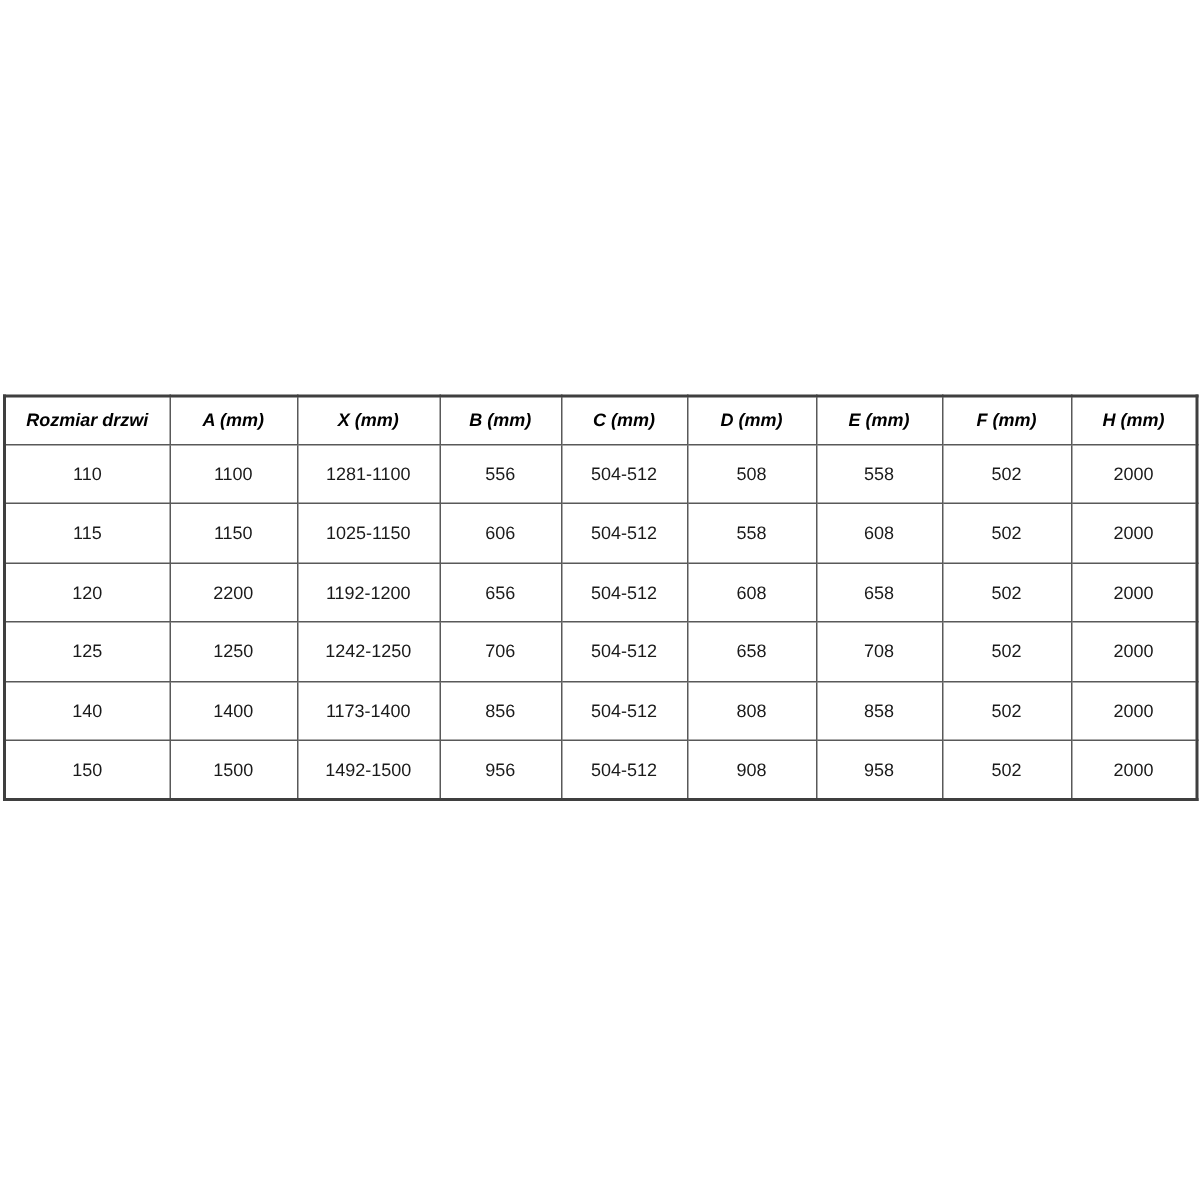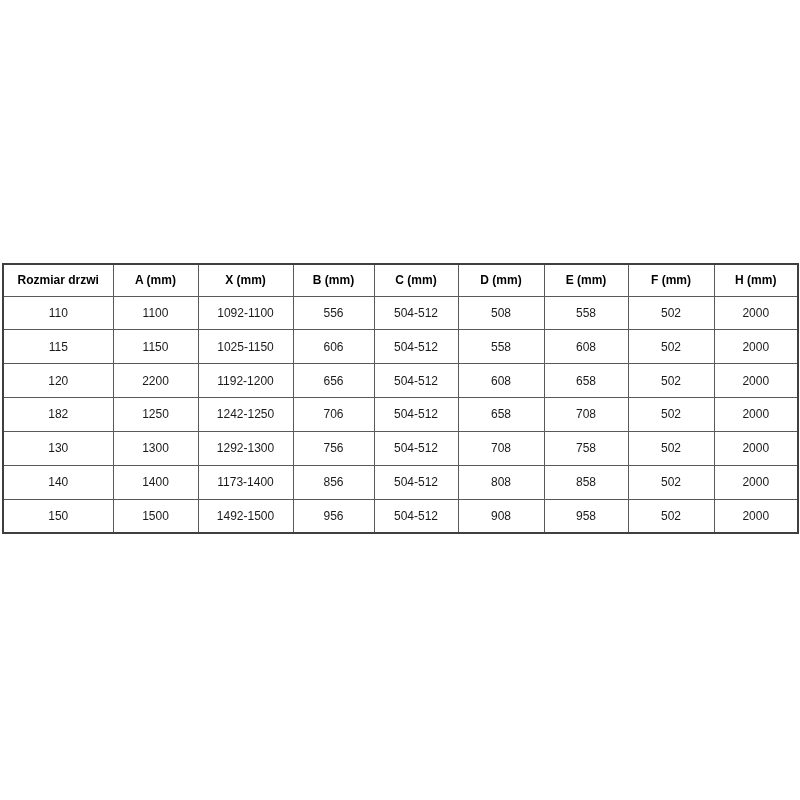--- a/index.html
+++ b/index.html
@@ -34,20 +34,21 @@
     font-size: 12px;
     color: #1a1a1a;
     padding: 0 2px;
     white-space: nowrap;
     overflow: hidden;
   }
   table.size-table th {
     font-weight: bold;
     color: #000000;
     height: 32px;
+    font-style: italic;
   }
   table.size-table td {
     height: 26px;
   }
   table.size-table {
     border: 2px solid #3f3f3f;
   }
 </style>
 </head>
 <body>
@@ -75,21 +76,21 @@
           <th>D (mm)</th>
           <th>E (mm)</th>
           <th>F (mm)</th>
           <th>H (mm)</th>
         </tr>
     </thead>
     <tbody>
         <tr>
           <td>110</td>
           <td>1100</td>
-          <td>1092-1100</td>
+          <td>1281-1100</td>
           <td>556</td>
           <td>504-512</td>
           <td>508</td>
           <td>558</td>
           <td>502</td>
           <td>2000</td>
         </tr>
         <tr>
           <td>115</td>
           <td>1150</td>
@@ -106,38 +107,27 @@
           <td>2200</td>
           <td>1192-1200</td>
           <td>656</td>
           <td>504-512</td>
           <td>608</td>
           <td>658</td>
           <td>502</td>
           <td>2000</td>
         </tr>
         <tr>
-          <td>182</td>
+          <td>125</td>
           <td>1250</td>
           <td>1242-1250</td>
           <td>706</td>
           <td>504-512</td>
           <td>658</td>
           <td>708</td>
-          <td>502</td>
-          <td>2000</td>
-        </tr>
-        <tr>
-          <td>130</td>
-          <td>1300</td>
-          <td>1292-1300</td>
-          <td>756</td>
-          <td>504-512</td>
-          <td>708</td>
-          <td>758</td>
           <td>502</td>
           <td>2000</td>
         </tr>
         <tr>
           <td>140</td>
           <td>1400</td>
           <td>1173-1400</td>
           <td>856</td>
           <td>504-512</td>
           <td>808</td>

